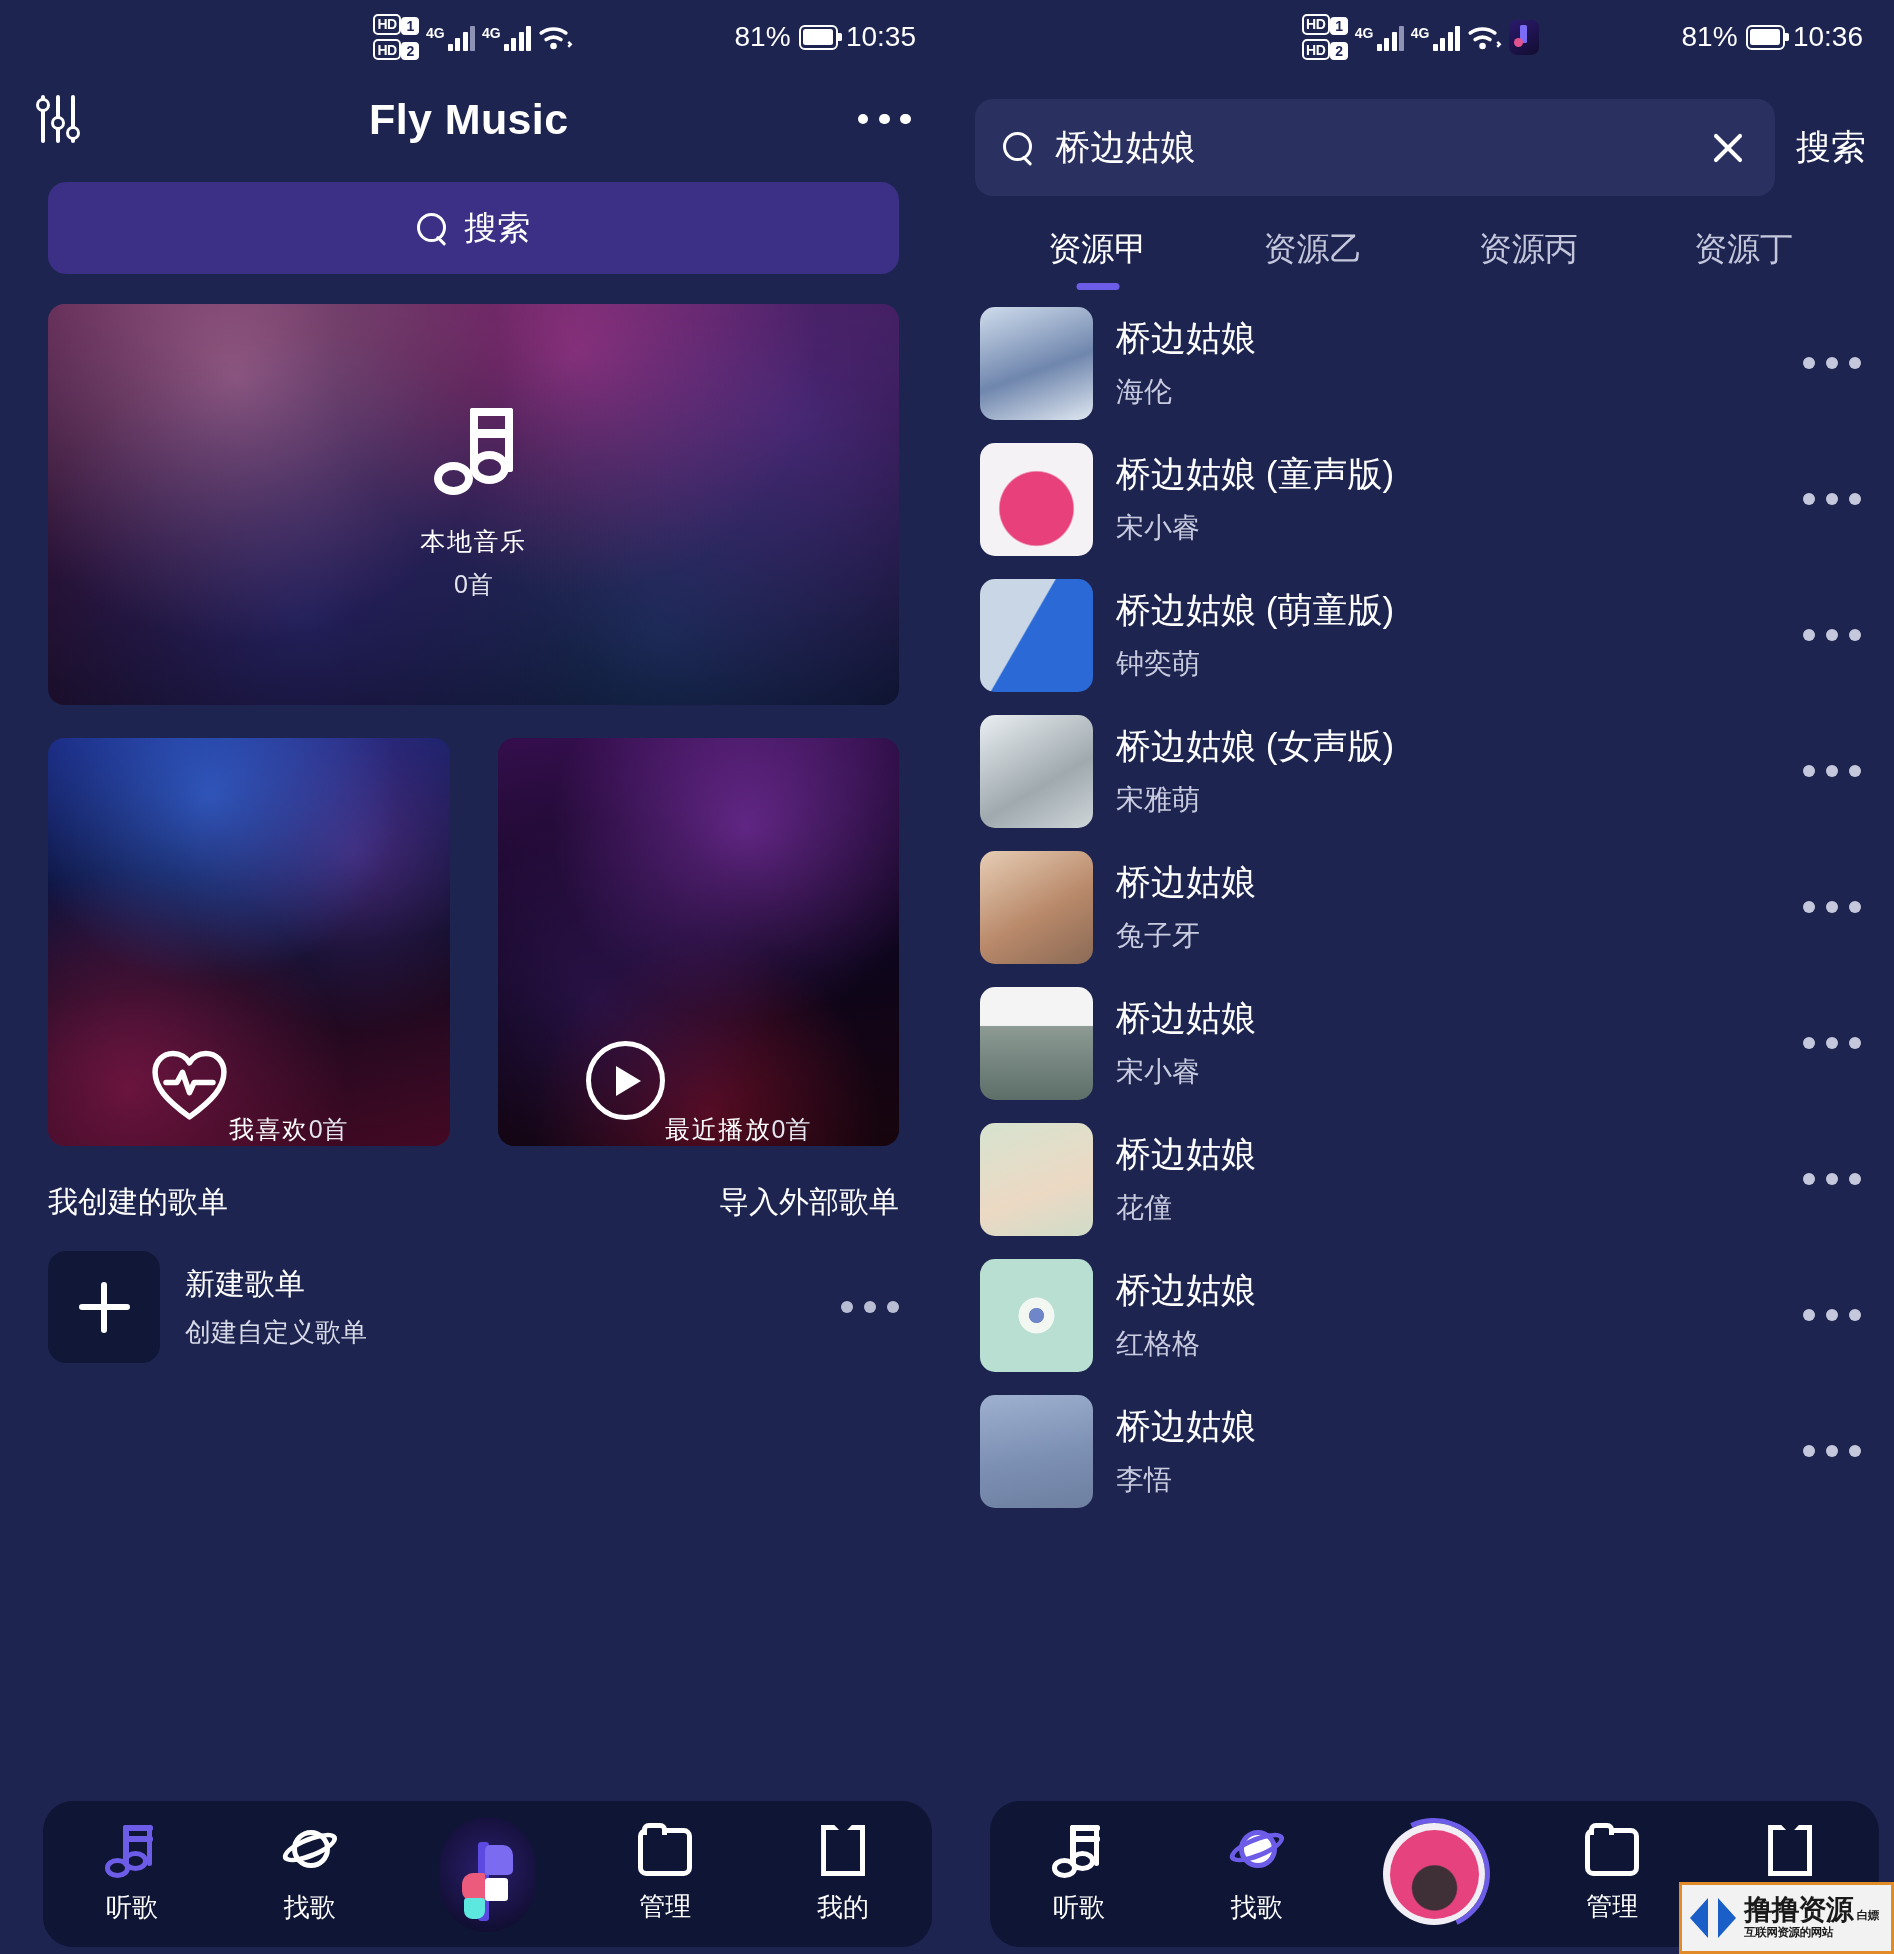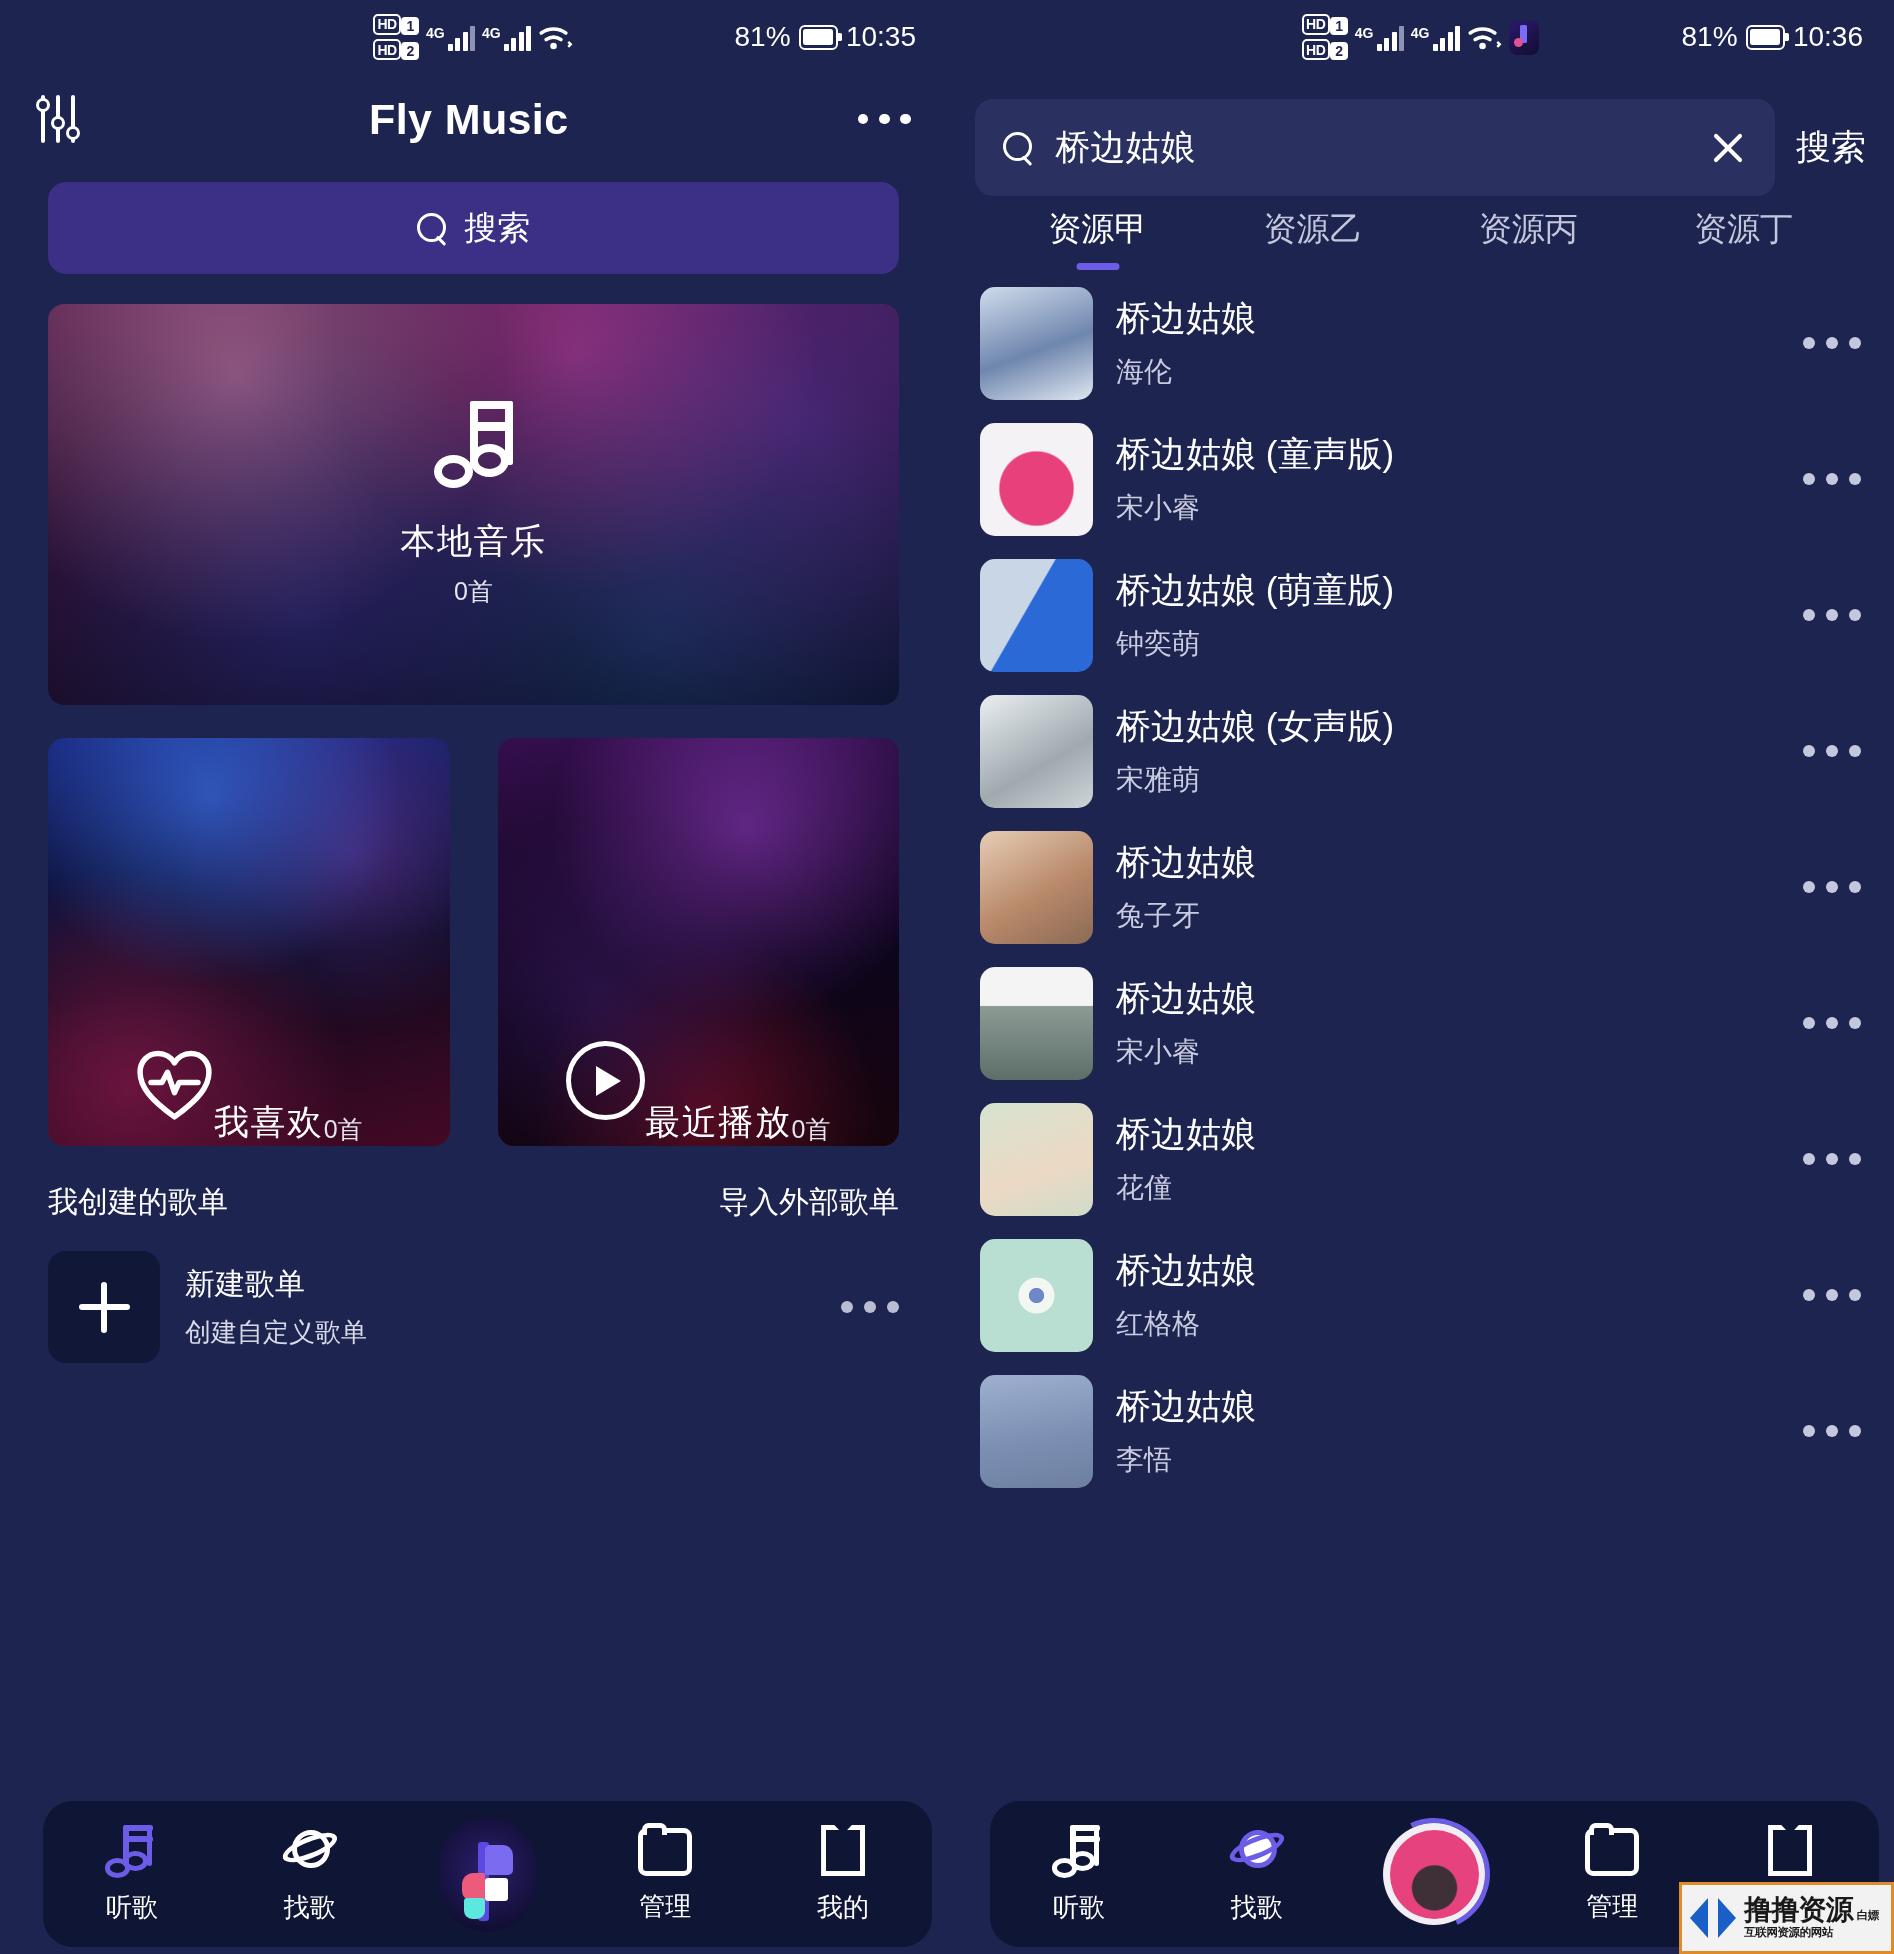--- a/index.html
+++ b/index.html
@@ -122,21 +122,21 @@
   .hero > * { position:relative; z-index:2; }
   .note-icon { width:79px; height:89px; position:relative; margin-bottom: 28px; }
   .note-icon .beam { position:absolute; right:0; top:0; width:8.2px; height:64px; background:#fff; border-radius:2.5px;}
   .note-icon .beam2 { position:absolute; left:36px; top:0; width:8.2px; height:64px; background:#fff; border-radius:2.5px;}
   .note-icon .flag { position:absolute; left:36px; top:0; width:43px; height:8.2px; background:#fff; border-radius:2.5px;}
   .note-icon .flag2 { position:absolute; left:36px; top:21.4px; width:43px; height:8.2px; background:#fff; border-radius:2.5px;}
   .note-icon .hd1 { position:absolute; left:0; top:54px; width:39px;height:33px;
      border:8.2px solid #fff; border-radius:50%; box-sizing:border-box;}
   .note-icon .hd2 { position:absolute; left:36px; top:43px; width:39px;height:33px;
      border:8.2px solid #fff; border-radius:50%; box-sizing:border-box;}
-  .card-title { color:#fff; font-size: 35px; font-weight: 500; letter-spacing: 1.6px; }
+  .card-title { color:#fff; font-size: 25px; font-weight: 500; letter-spacing: 1.6px; }
   .card-sub { color:#e5e5ef; font-size: 25px; margin-top: 10px; }
 
   .duo { margin: 33px 48px 0 48px; display:flex; gap: 48px; }
   .duo .dcard {
     flex:1; height: 408px; border-radius: 16.4px; position:relative; overflow:hidden;
     display:flex; flex-direction:row; align-items:flex-end; justify-content:center;
   }
   .dcard.fav {
     background:
       radial-gradient(circle at 40% 14%, rgba(60,110,235,.85), transparent 45%),
@@ -184,21 +184,21 @@
     flex:1; height: 97px; border-radius: 18px; background:#2a3060;
     display:flex; align-items:center; padding: 0 28px; gap: 21.4px;
   }
   .rsearch .box .val { flex:1; color:#fff; font-size: 35px; }
   .xmark { width: 38px; height:38px; position:relative; flex:0 0 auto; }
   .xmark::before,.xmark::after{content:'';position:absolute;left:0;top:17.3px;width:38px;height:4.1px;
     background:#fff;border-radius:2.5px;}
   .xmark::before{transform:rotate(45deg)}.xmark::after{transform:rotate(-45deg)}
   .rsearch .go { color:#fff; font-size:35px; flex:0 0 auto; }
 
-  .tabs { display:flex; padding: 11px 43px 0 43px; }
+  .tabs { display:flex; padding: 31px 43px 0 43px; }
   .tab { flex:1; text-align:center; position:relative; padding-bottom: 18px; }
   .tab span { font-size: 33px; color:#c4c7dc; }
   .tab.active span { color:#fff; }
   .tab.active::after {
     content:''; position:absolute; left:50%; transform:translateX(-50%);
     bottom: 0; width: 43px; height: 7.4px; background:#6c5ce7; border-radius:4.1px;
   }
 
   .songlist { padding: 5px 0 0 0; }
   .song { display:flex; align-items:center; padding: 11.5px 33px; gap: 23px; }

